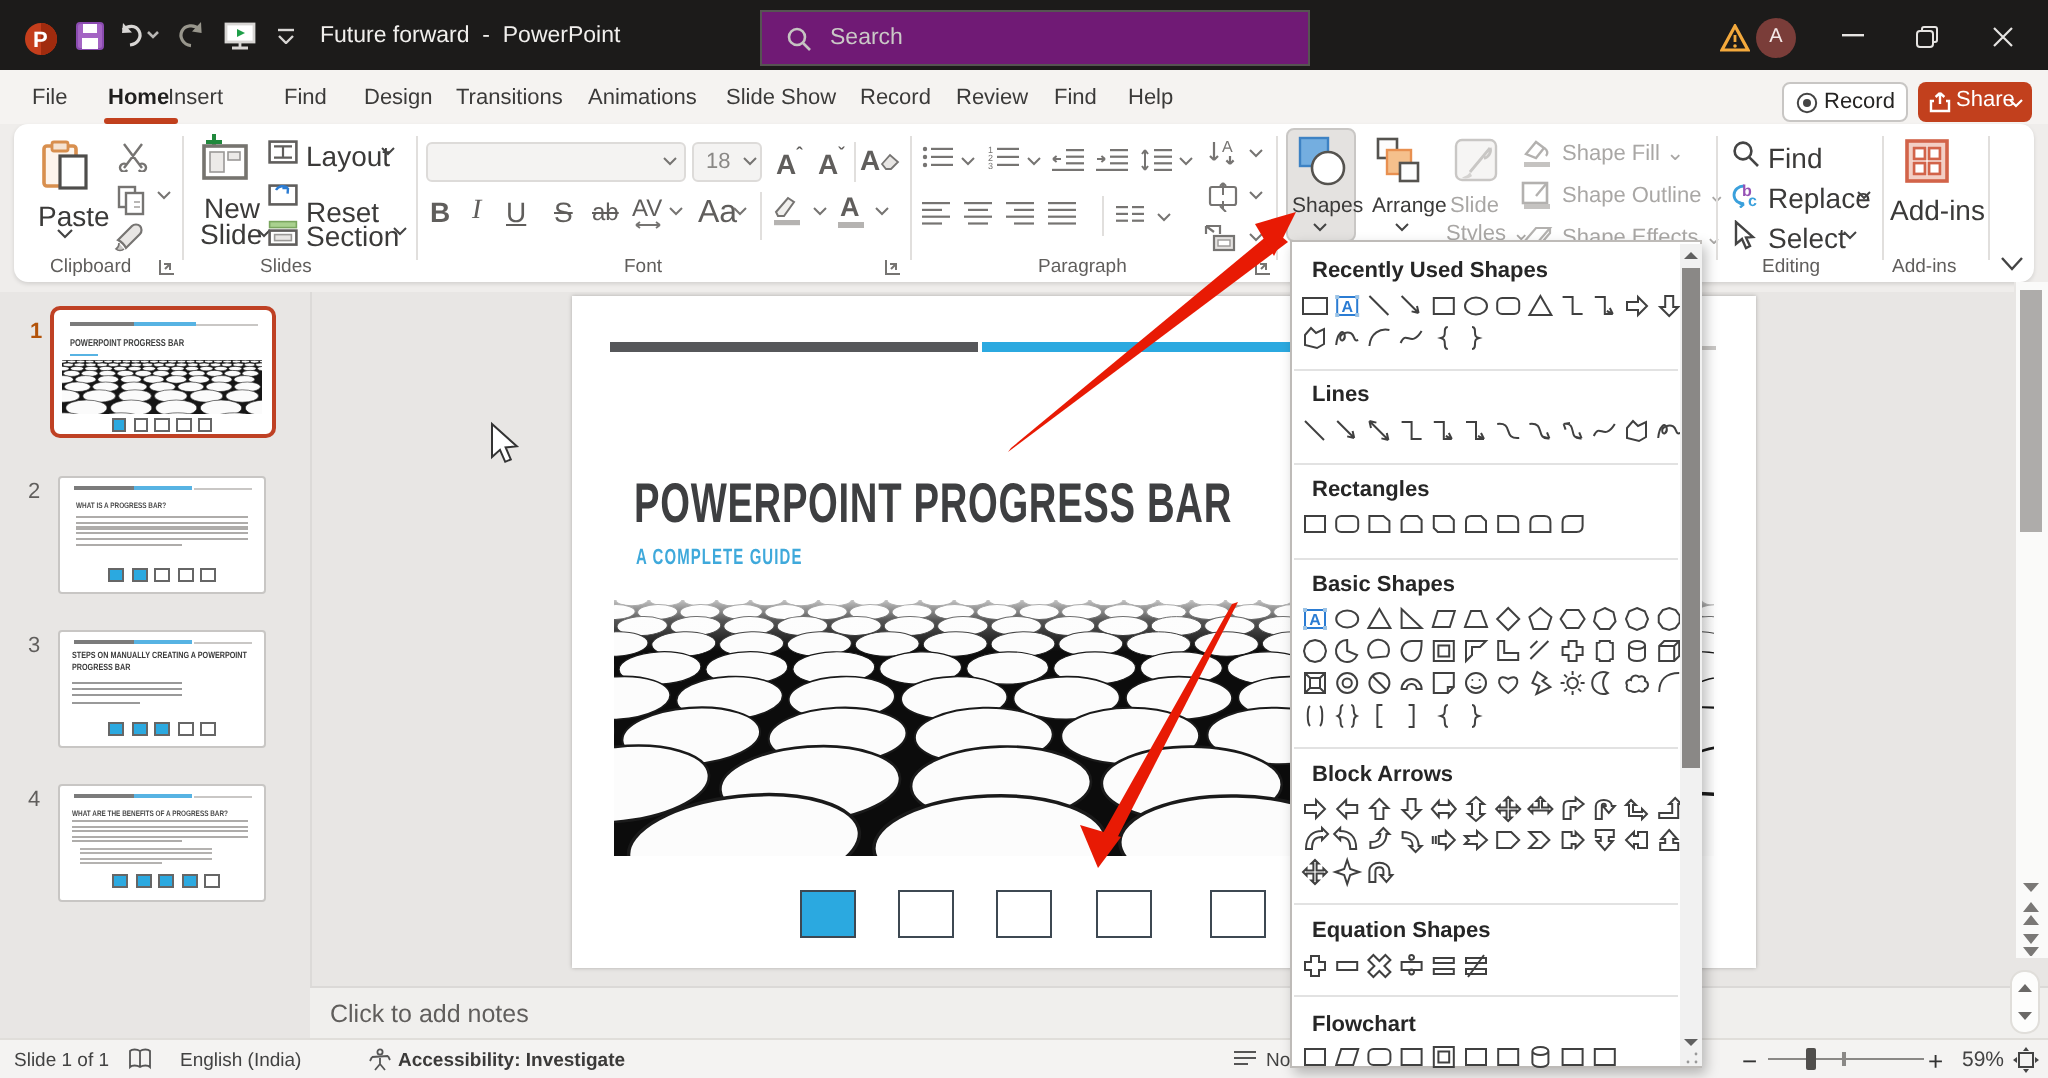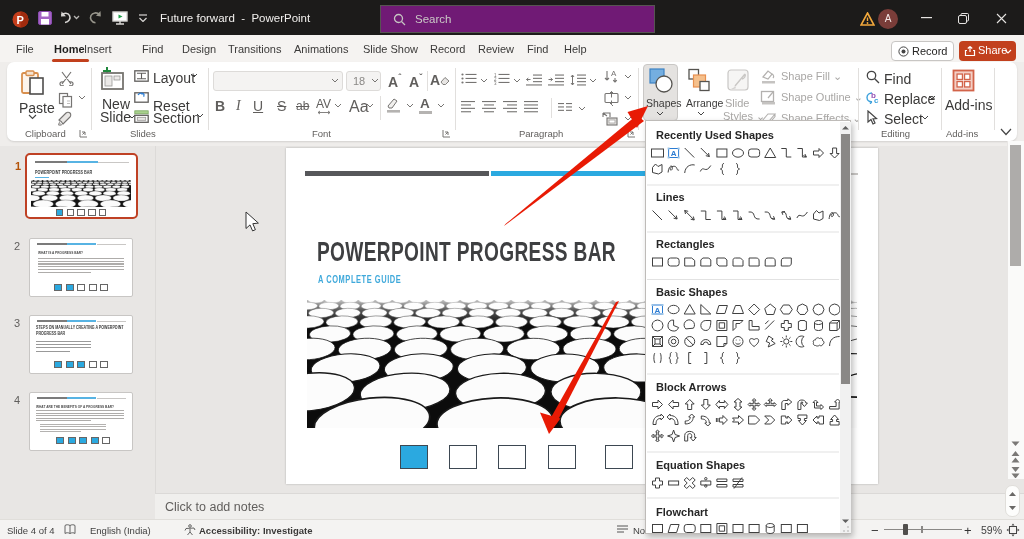--- a/index.html
+++ b/index.html
@@ -830,21 +830,21 @@
 <div class="abs" style="left:400px;top:445px;width:28px;height:24px;background:#2ba9e0;border:1.5px solid #3d4852"></div>
 <div class="abs" style="left:449px;top:445px;width:28px;height:24px;background:#fff;border:1.5px solid #3d4852"></div>
 <div class="abs" style="left:498px;top:445px;width:28px;height:24px;background:#fff;border:1.5px solid #3d4852"></div>
 <div class="abs" style="left:548px;top:445px;width:28px;height:24px;background:#fff;border:1.5px solid #3d4852"></div>
 <div class="abs" style="left:605px;top:445px;width:28px;height:24px;background:#fff;border:1.5px solid #3d4852"></div>
 
 <div class="abs notes">
     <span class="abs" style="left:10px;top:6px;font-size:12.5px">Click to add notes</span>
   </div>
 <div class="abs status">
-  <span class="abs" style="left:7px;top:5px">Slide 4 of 4</span>
+  <span class="abs" style="left:7px;top:5px">Slide 1 of 1</span>
   <svg class="abs" style="left:64px;top:4px" width="12" height="11" viewBox="0 0 12 11">
       <path d="M6,1.5 C4.5,0.5 2,0.5 1,1.5 L1,9.5 C2,8.5 4.5,8.5 6,9.5 C7.5,8.5 10,8.5 11,9.5 L11,1.5 C10,0.5 7.5,0.5 6,1.5 M6,1.5 V9.5" fill="none" stroke="#555" stroke-width="0.9"></path>
     </svg>
   <span class="abs" style="left:90px;top:5px">English (India)</span>
   <svg class="abs" style="left:184px;top:4px" width="12" height="12" viewBox="0 0 12 12">
       <circle cx="6" cy="2" r="1.3" fill="none" stroke="#555" stroke-width="0.9"></circle>
       <path d="M2,4.5 L10,4 M6,5 L6,8 M6,8 L3.5,11 M6,8 L8.5,11 M2,4.5 L1,6.5 M10,4 L11,6" fill="none" stroke="#555" stroke-width="0.9"></path>
     </svg>
   <span class="abs" style="left:199px;top:5px;font-weight:bold;color:#3b3a39">Accessibility: Investigate</span>
   <svg class="abs" style="left:616px;top:4px" width="13" height="12" viewBox="0 0 13 12">

